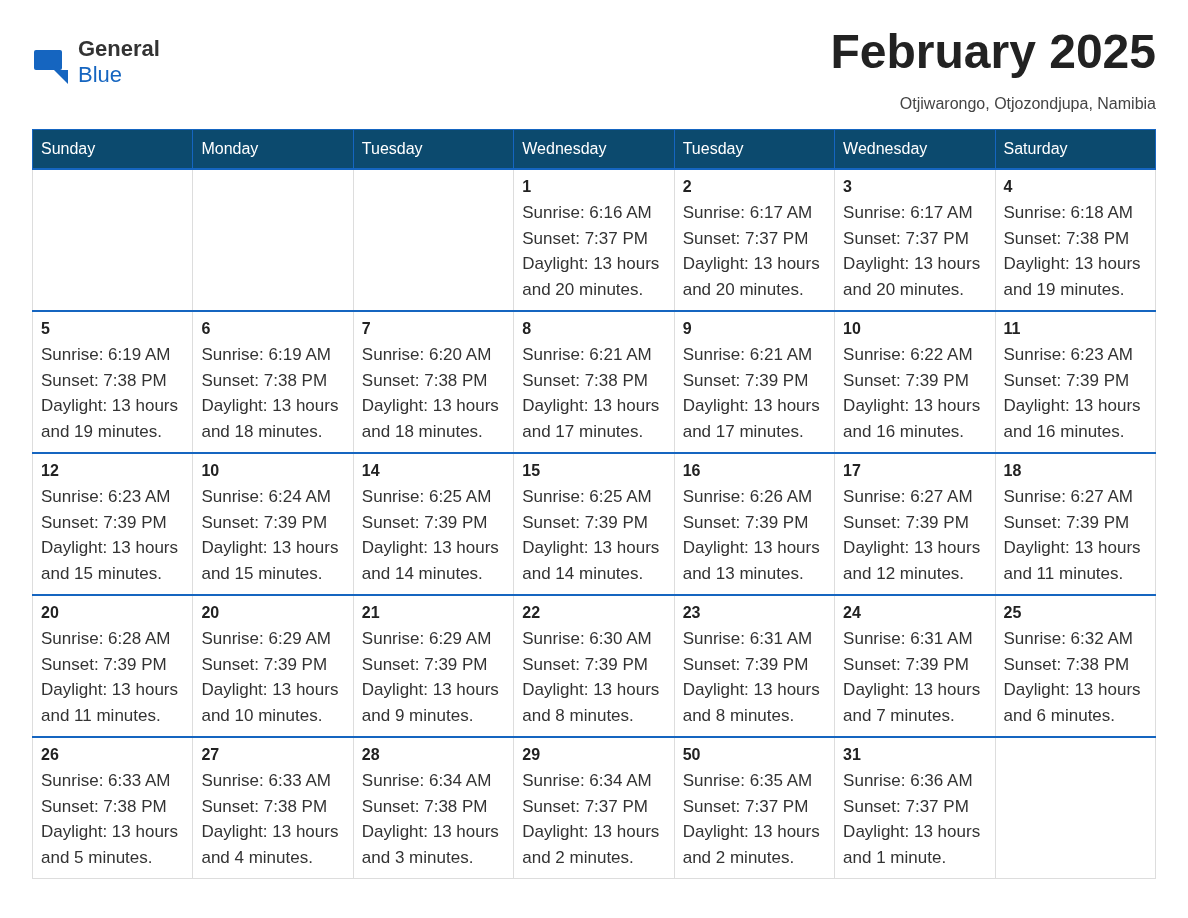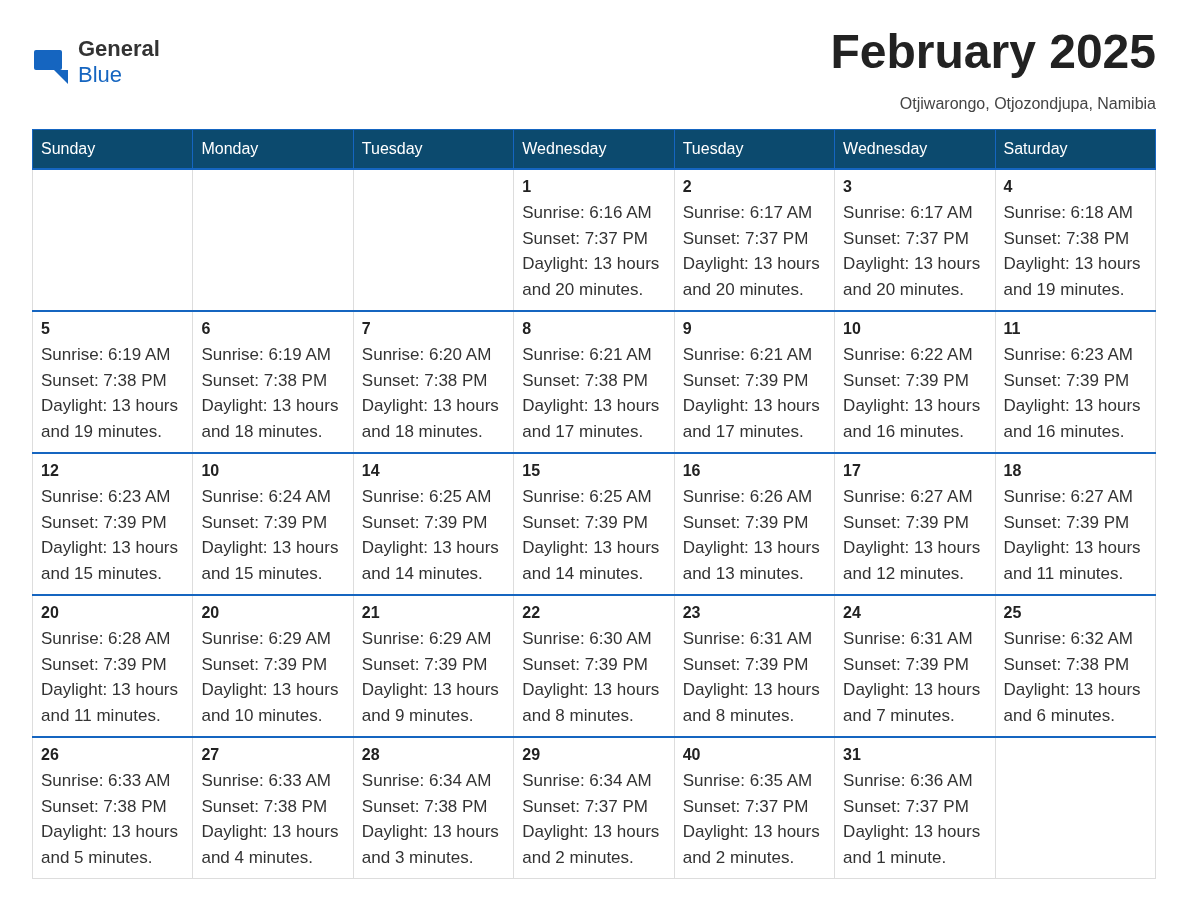--- a/index.html
+++ b/index.html
@@ -246,21 +246,21 @@
         </td>
         <td>
           <div class="day-number">28</div>
           <div class="day-info">Sunrise: 6:34 AM<br>Sunset: 7:38 PM<br>Daylight: 13 hours and 3 minutes.</div>
         </td>
         <td>
           <div class="day-number">29</div>
           <div class="day-info">Sunrise: 6:34 AM<br>Sunset: 7:37 PM<br>Daylight: 13 hours and 2 minutes.</div>
         </td>
         <td>
-          <div class="day-number">40</div>
+          <div class="day-number">50</div>
           <div class="day-info">Sunrise: 6:35 AM<br>Sunset: 7:37 PM<br>Daylight: 13 hours and 2 minutes.</div>
         </td>
         <td>
           <div class="day-number">31</div>
           <div class="day-info">Sunrise: 6:36 AM<br>Sunset: 7:37 PM<br>Daylight: 13 hours and 1 minute.</div>
         </td>
         <td class="empty"></td>
       </tr>
     </tbody>
 </table>

